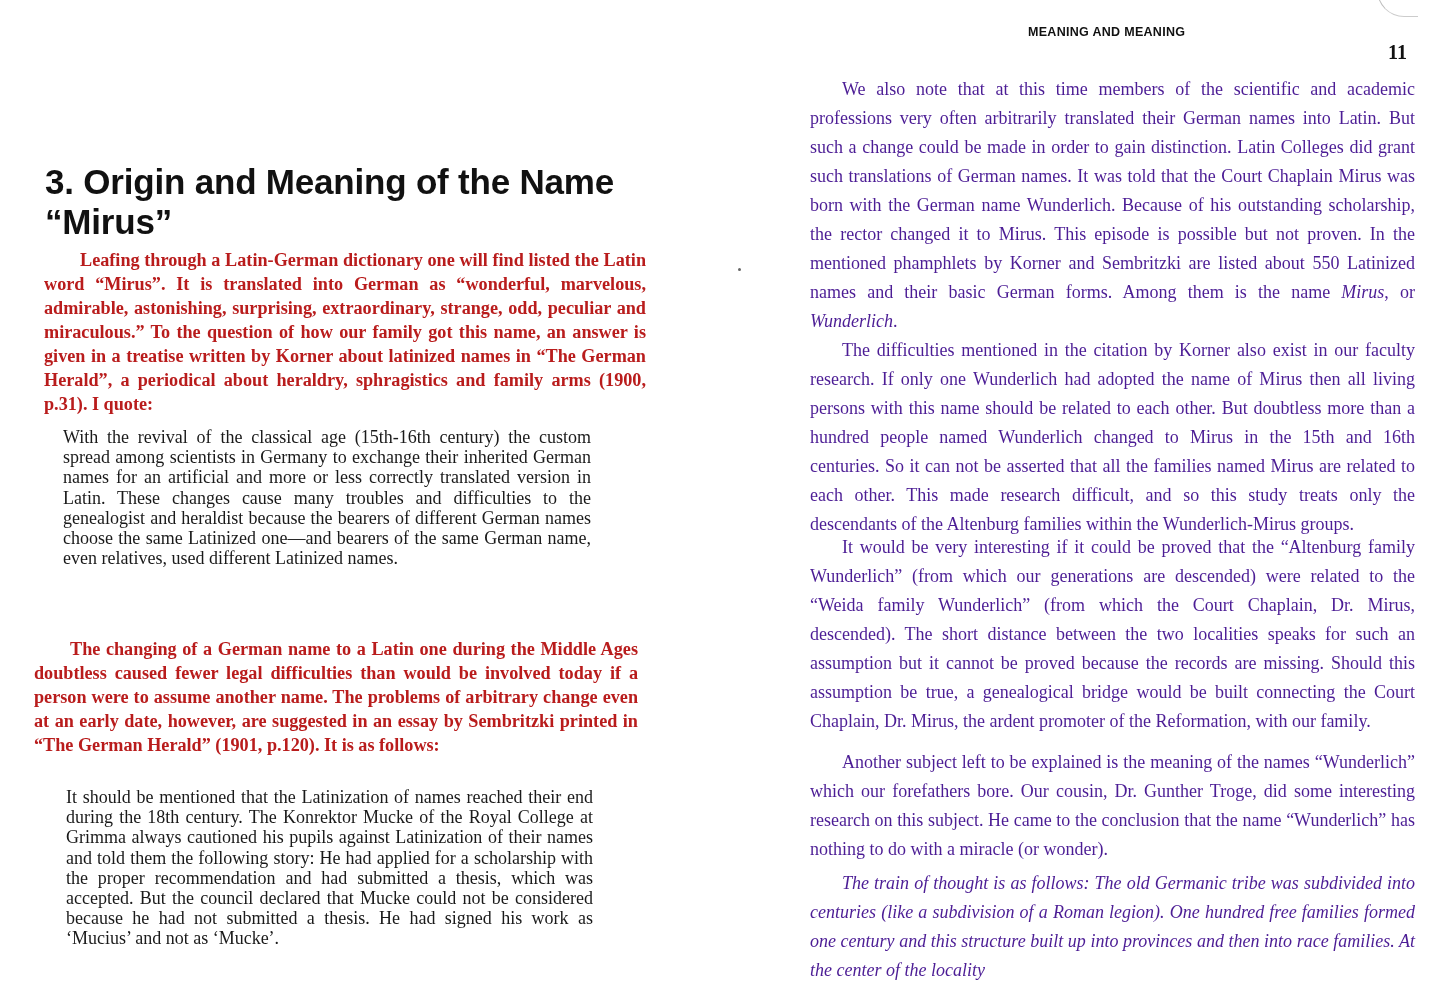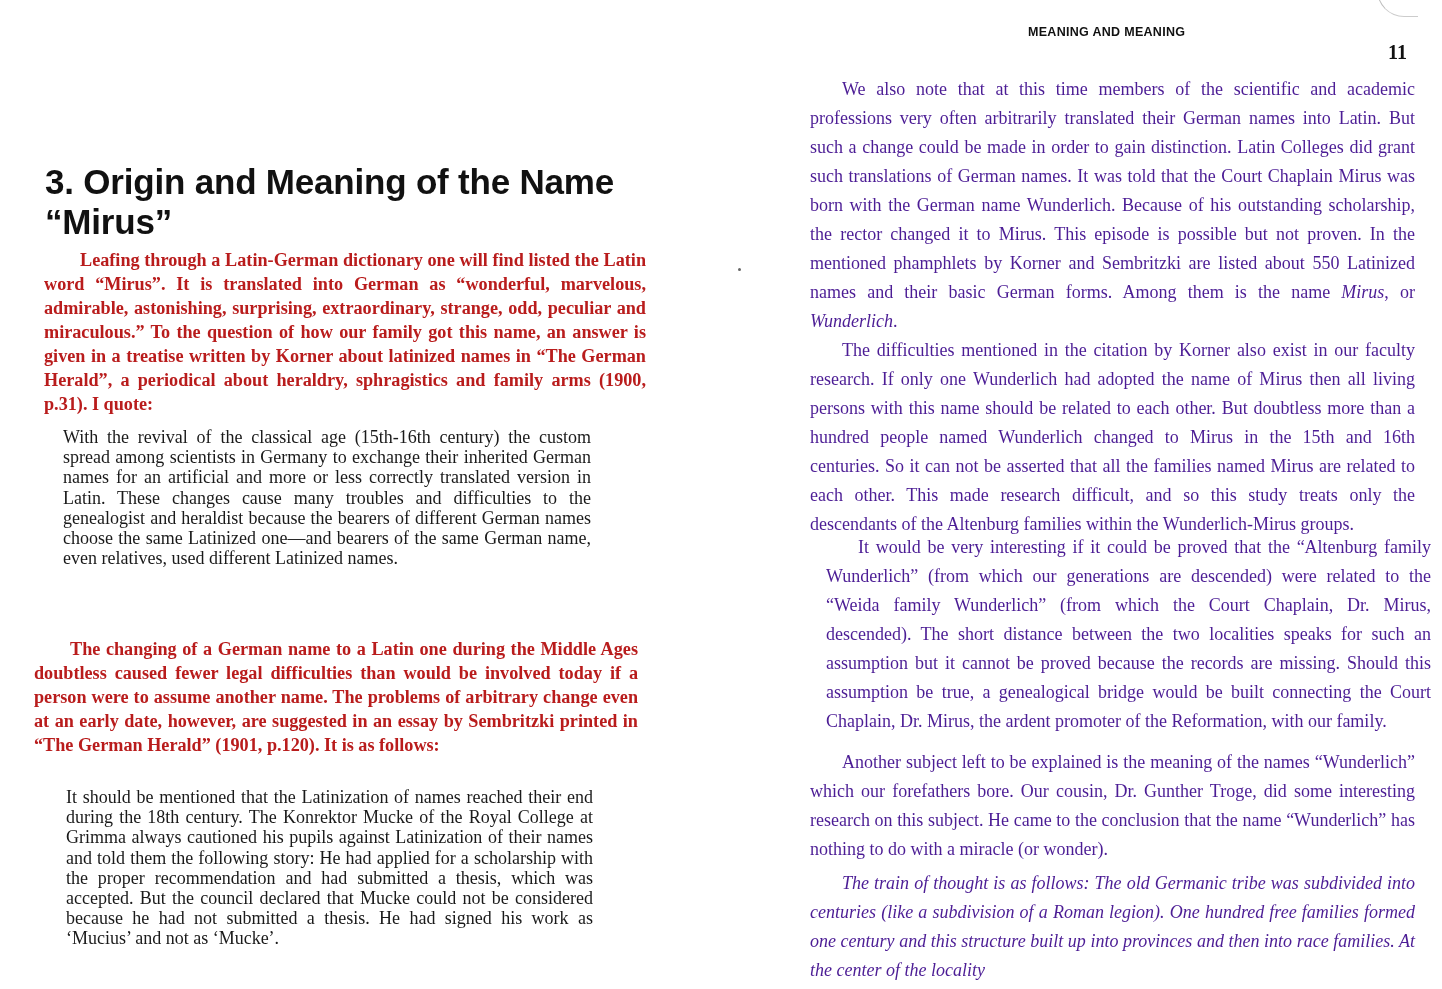--- a/index.html
+++ b/index.html
@@ -41,21 +41,21 @@
   }
   .page-number {
     position: absolute; left: 608px; top: 41px; margin: 0; font-size: 20px; font-weight: bold;
   }
   .r-para {
     position: absolute; left: 30px; width: 605px; margin: 0; font-size: 18px; line-height: 29px;
     text-align: justify; text-indent: 32px; color: #4c1d95;
   }
   #r1 { top: 75px; }
   #r2 { top: 312px; margin-top: 24px; }
-  #r3 { top: 533px; margin-left: 16px; }
+  #r3 { top: 533px; }
   #r4 { top: 748px; }
   #r5 { top: 869px; font-style: italic; }
   em { font-style: italic; }
 </style>
 </head>
 <body>
 
 <div class="page" id="left-page">
   <h1 class="chapter-title">3. Origin and Meaning of the Name “Mirus”</h1>
   <p class="body-para" id="p1">Leafing through a Latin-German dictionary one will find listed the Latin word “Mirus”. It is translated into German as “wonderful, marvelous, admirable, astonishing, surprising, extraordinary, strange, odd, peculiar and miraculous.” To the question of how our family got this name, an answer is given in a treatise written by Korner about latinized names in “The German Herald”, a periodical about heraldry, sphragistics and family arms (1900, p.31). I quote:</p>

